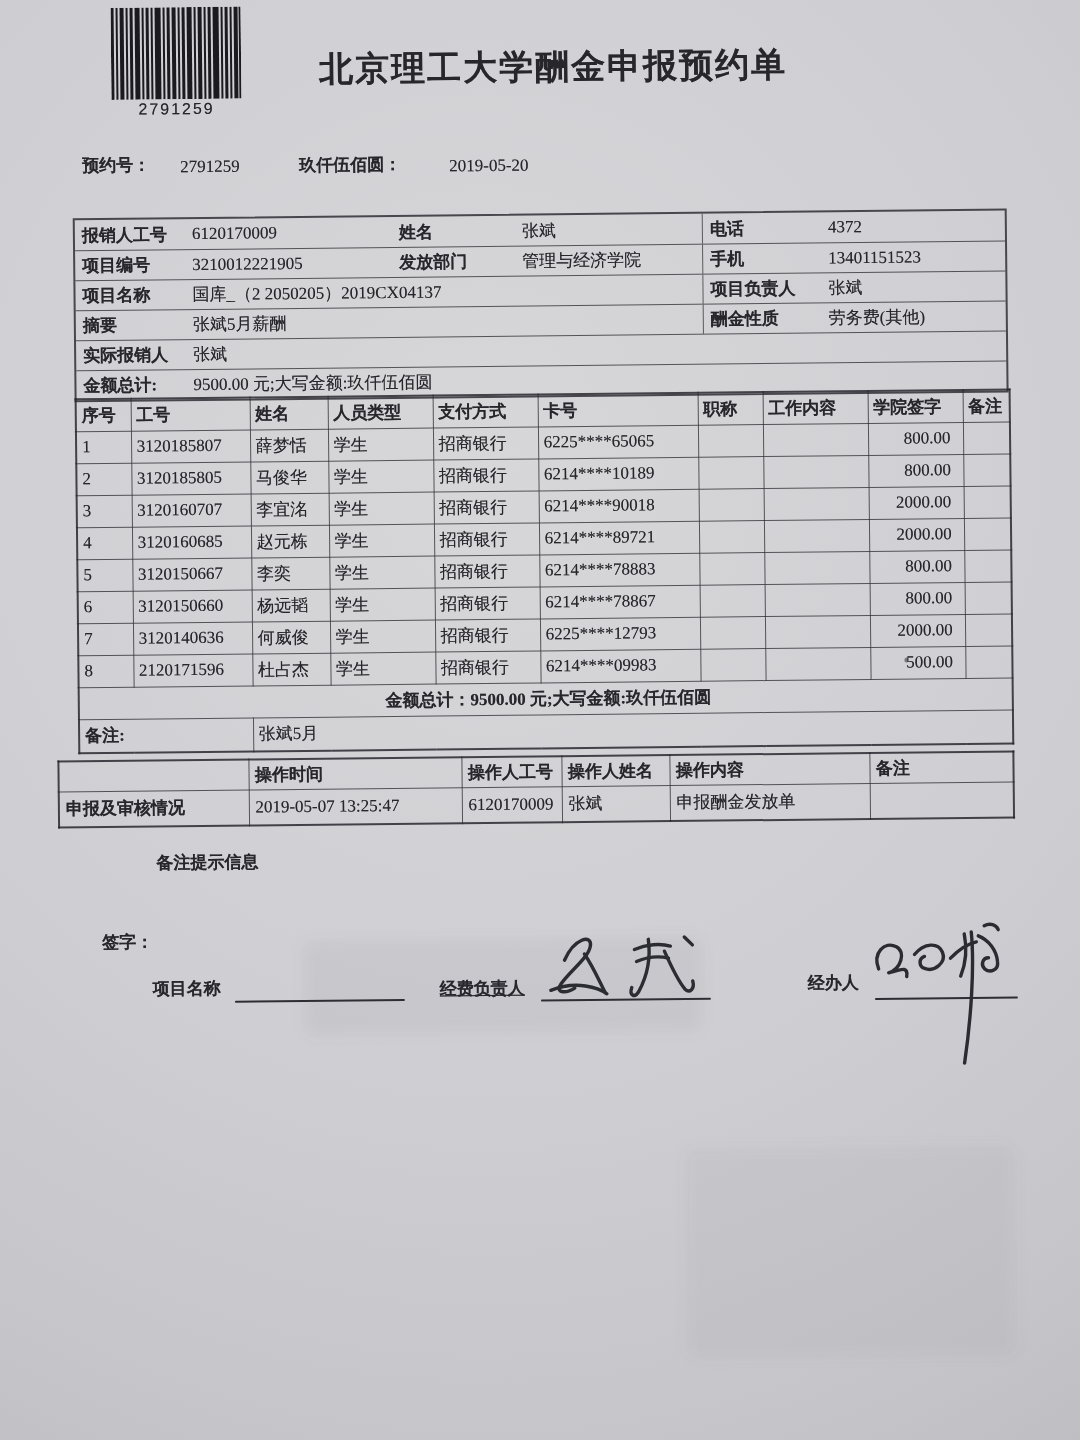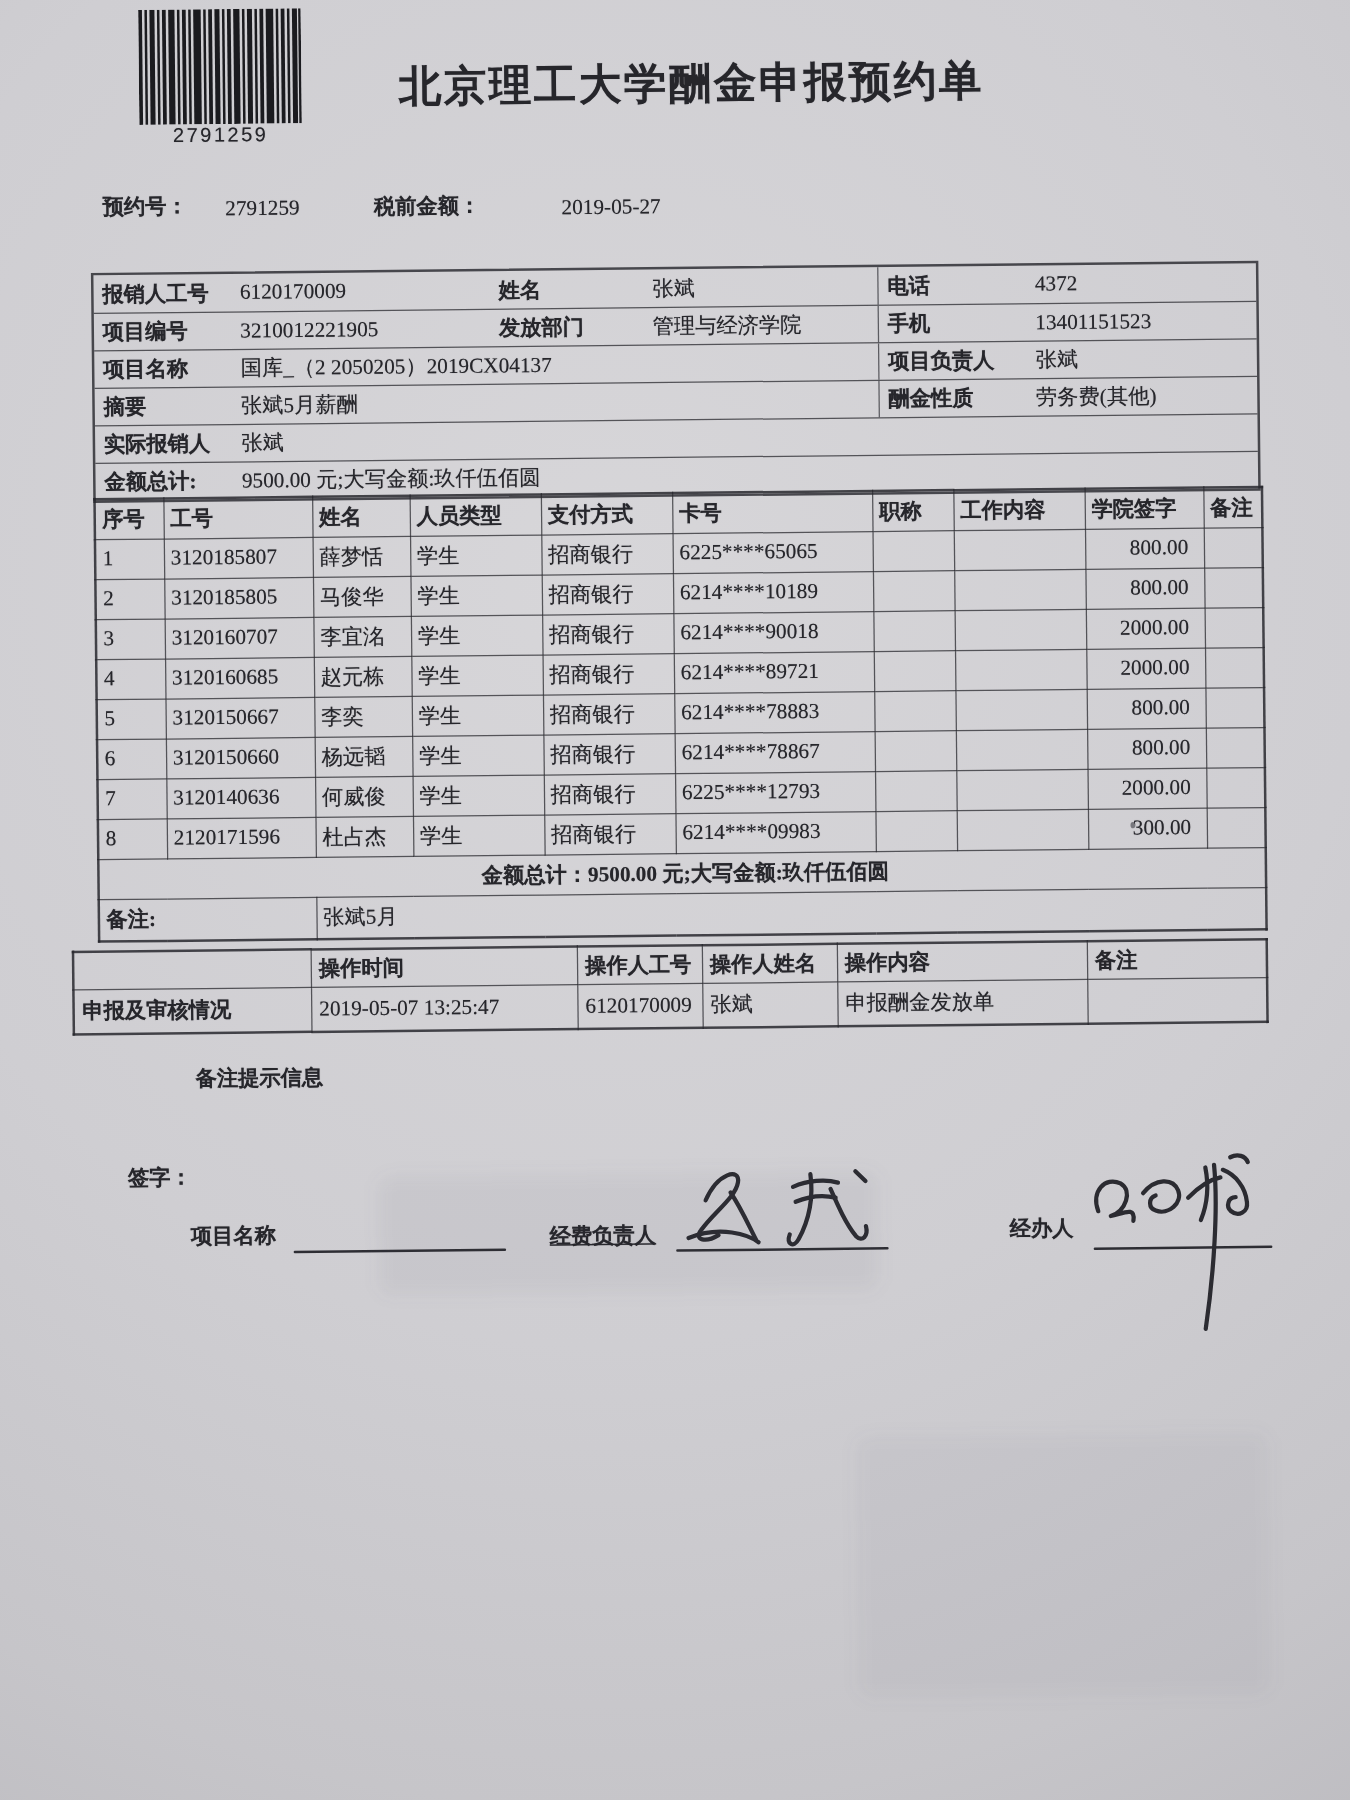--- a/index.html
+++ b/index.html
@@ -82,22 +82,22 @@
         <rect x="119" y="0" width="2" height="92"></rect>
       <rect x="123" y="0" width="4" height="92"></rect>
         <rect x="128" y="0" width="2" height="92"></rect>
     </svg>
     <div class="abs barcode-num soft" style="left:118px;top:96px;width:130px;text-align:center;font-size:16px;">2791259</div>
 
     <div class="abs page-title soft" style="left:80px;top:44px;width:960px;">北京理工大学酬金申报预约单</div>
 
     <div class="abs t17 lblb soft" style="left:88px;top:151px;">预约号：</div>
     <div class="abs t17 soft" style="left:186px;top:153px;">2791259</div>
-    <div class="abs t17 lblb soft" style="left:305px;top:153px;">税前金额：</div>
-    <div class="abs t17 soft" style="left:455px;top:155px;">2019-05-27</div>
+    <div class="abs t17 lblb soft" style="left:305px;top:153px;">玖仟伍佰圆：</div>
+    <div class="abs t17 soft" style="left:455px;top:155px;">2019-05-20</div>
 
     <div class="info-block soft">
       <div class="irow">
         <div class="igroup gleft">
           <span class="ilbl" style="width:117px">报销人工号</span>
           <span class="ival" style="width:200px">6120170009</span>
           <span class="ilbl" style="width:130px">姓名</span>
           <span class="ival" style="flex:1">张斌</span>
         </div>
         <div class="igroup gright">
@@ -273,21 +273,21 @@
 
           <tr>
             <td>8</td>
             <td>2120171596</td>
             <td>杜占杰</td>
             <td>学生</td>
             <td>招商银行</td>
             <td>6214****09983</td>
             <td></td>
             <td></td>
-            <td class="amount">300.00</td>
+            <td class="amount">500.00</td>
             <td></td>
           </tr>
         </tbody>
       <tbody>
         <tr class="total-row">
           <td colspan="10">金额总计：9500.00 元;大写金额:玖仟伍佰圆</td>
         </tr>
         <tr class="remark-row">
           <td colspan="2" class="rlabel">备注:</td>
           <td colspan="8">张斌5月</td>

